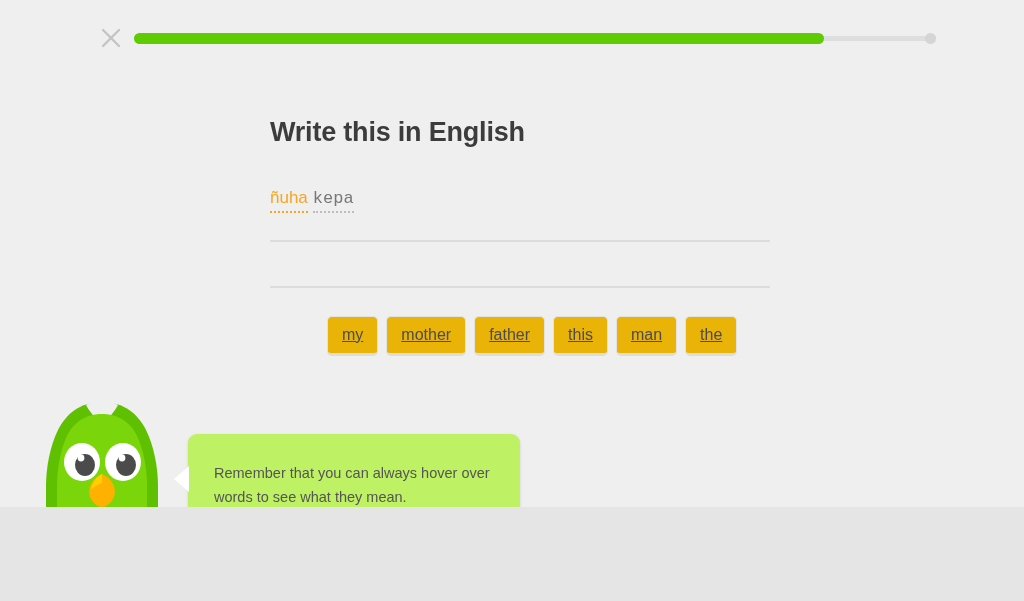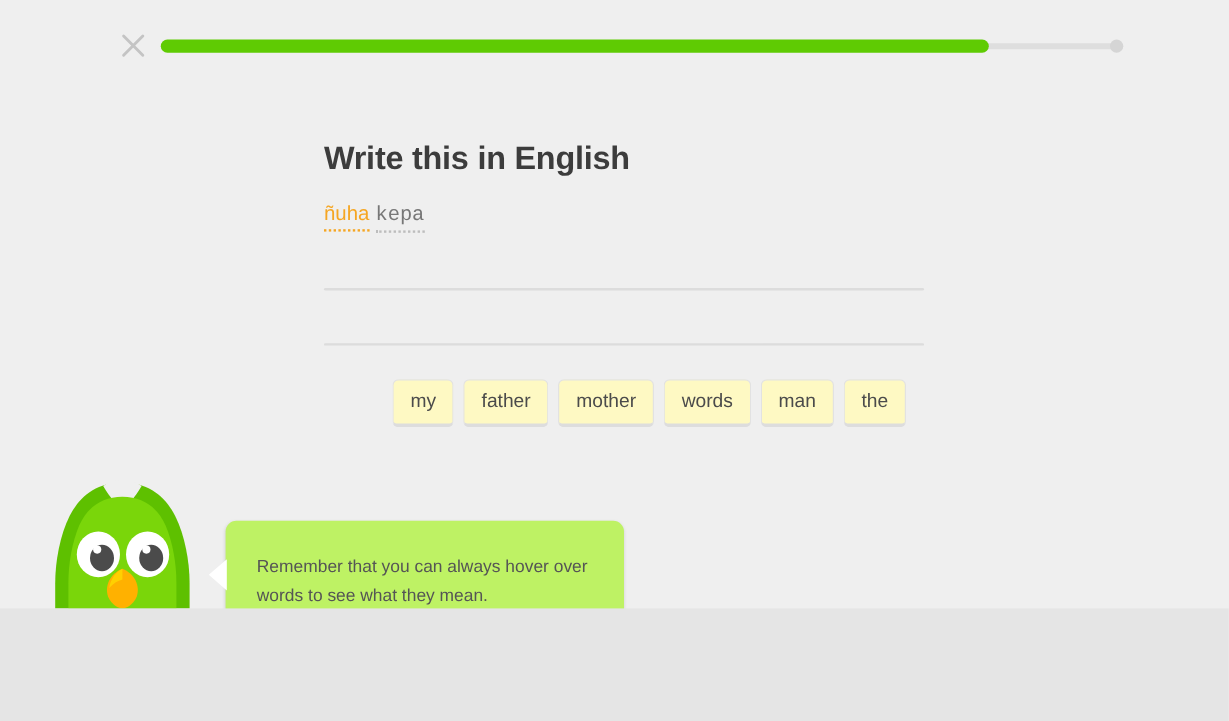--- a/index.html
+++ b/index.html
@@ -89,20 +89,21 @@
     position: absolute;
     left: 270px;
     top: 168px;
     font-size: 17px;
     white-space: nowrap;
   }
   .prompt-word {
     display: inline-block;
     padding-bottom: 3px;
     cursor: pointer;
+    margin-top: 20px;
   }
   .prompt-word.hinted {
     color: #f5a623;
     border-bottom: 2px dotted #f5a623;
   }
   .prompt-word.plain {
     color: #777777;
     border-bottom: 2px dotted #bdbdbd;
     font-family: Liberation Mono, monospace;
   }
@@ -122,32 +123,33 @@
 
   
   #word-bank {
     position: absolute;
     left: 327px;
     top: 316px;
     display: flex;
     gap: 8px;
   }
   .word-tile {
-    background: #fef9c3;
+    background: #eab308;
     border: 1px solid #e2e2e2;
     border-bottom: 3px solid #dddddd;
     border-radius: 5px;
     height: 36px;
     line-height: 36px;
     padding: 0 14px;
     font-size: 16px;
     color: #4b4b4b;
     cursor: pointer;
     text-align: center;
     box-sizing: content-box;
+    text-decoration: underline;
   }
 
   
   #owl {
     position: absolute;
     left: 40px;
     top: 400px;
     width: 124px;
     height: 107px;
     overflow: hidden;
@@ -218,23 +220,23 @@
 
   <div id="question-title">Write this in English</div>
 
   <div id="prompt-sentence"><span class="prompt-word hinted">ñuha</span><span class="prompt-gap"></span><span class="prompt-word plain">kepa</span></div>
 
   <div class="answer-line" id="answer-line-1"></div>
   <div class="answer-line" id="answer-line-2"></div>
 
   <div id="word-bank">
       <div class="word-tile">my</div>
+      <div class="word-tile">mother</div>
       <div class="word-tile">father</div>
-      <div class="word-tile">mother</div>
-      <div class="word-tile">words</div>
+      <div class="word-tile">this</div>
       <div class="word-tile">man</div>
       <div class="word-tile">the</div>
     </div>
 
   <div id="owl">
     <svg width="124" height="118" viewBox="0 0 124 118">
 
       <path d="M62 2 C40 2 26 14 18 30 C10 46 6 68 6 86 L6 118 L118 118 L118 86 C118 68 114 46 106 30 C98 14 84 2 62 2 Z" fill="#5ec000"></path>
 
       <path d="M46 5 C52 16 60 22 62 26 C64 22 72 16 78 5 C72 1 67 0 62 0 C57 0 52 1 46 5 Z" fill="#efefef"></path>

